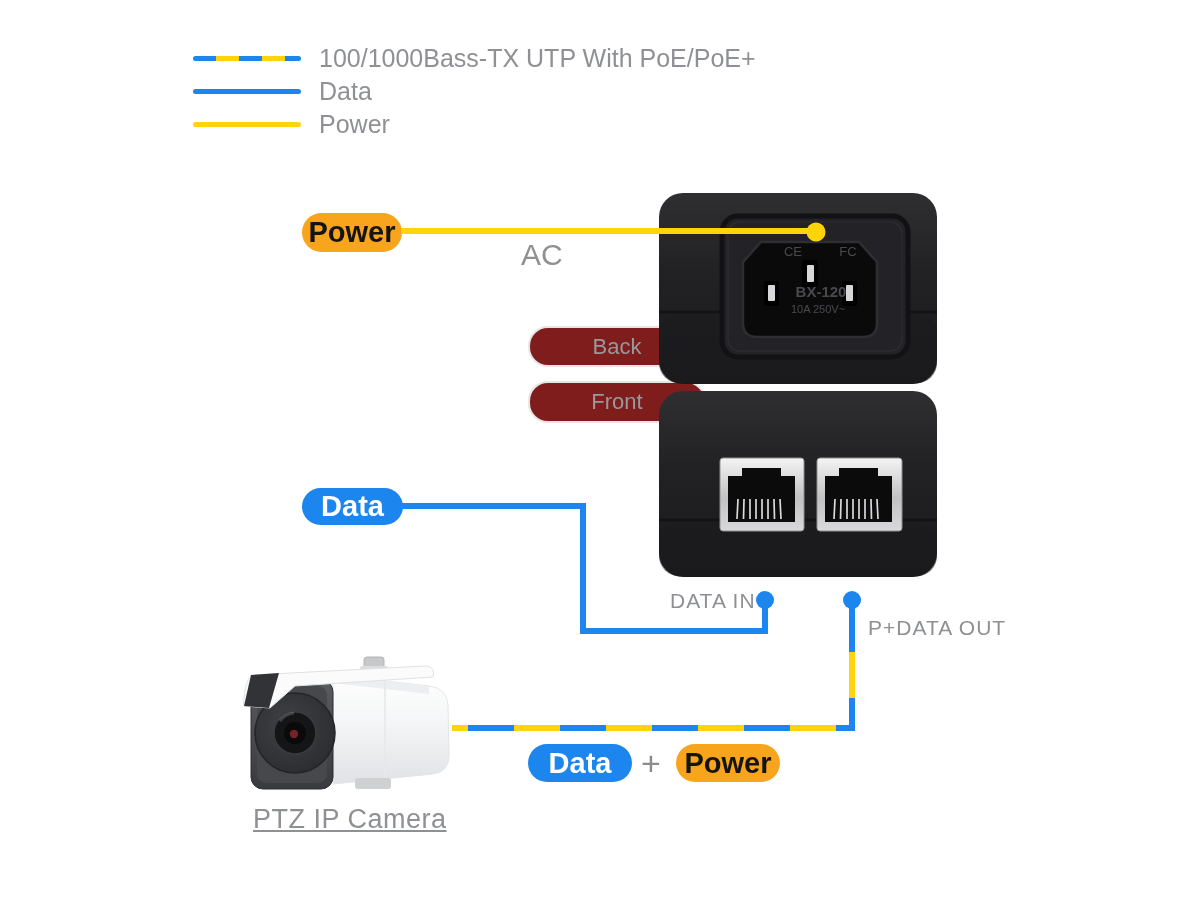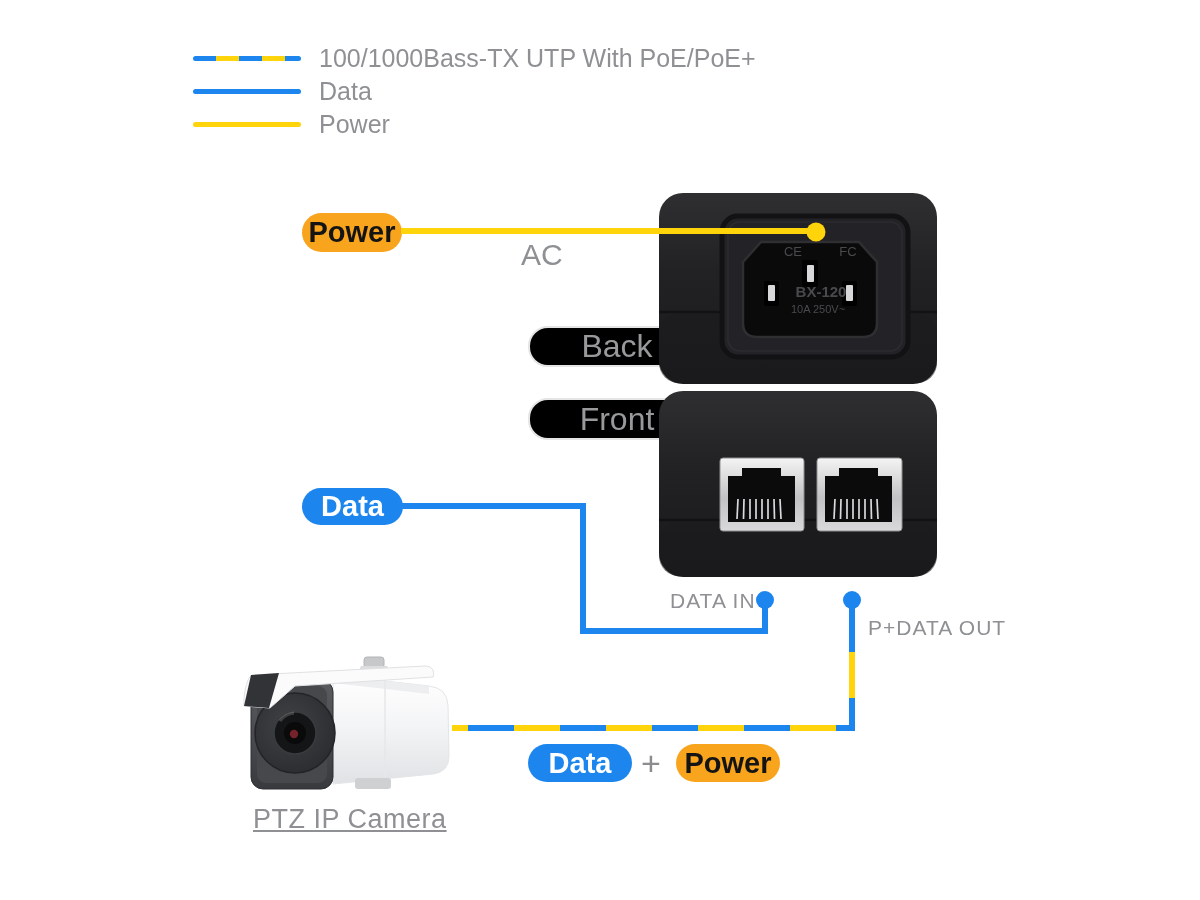--- a/index.html
+++ b/index.html
@@ -15,22 +15,22 @@
   .legend-line{width:108px;height:5px;border-radius:2.5px;margin-right:18px;flex:none;}
   .ll-dashed{background:repeating-linear-gradient(90deg,var(--data-blue) 0 23px,var(--power-yellow) 23px 46px);}
   .ll-blue{background:var(--data-blue);}
   .ll-yellow{background:var(--power-yellow);}
   .legend-label{font-size:25px;color:var(--text-gray);white-space:nowrap;}
   
   .pill{position:absolute;display:flex;align-items:center;justify-content:center;
         border-radius:20px;font-weight:bold;font-size:29px;z-index:2;white-space:nowrap;}
   .pill-blue{background:var(--data-blue);color:#ffffff;}
   .pill-orange{background:var(--label-orange);color:#141414;}
-  .pill-outline{background:#000000;border:2px solid #E5E5E6;color:#98999B;
-                font-weight:400;font-size:32px;z-index:1;}
+  .pill-outline{background:#7f1d1d;border:2px solid #E5E5E6;color:#98999B;
+                font-weight:400;font-size:22px;z-index:1;}
   
   .txt{position:absolute;color:var(--text-gray);white-space:nowrap;z-index:2;}
   .txt-ac{left:521px;top:238px;font-size:30px;}
   .txt-port{font-size:21px;letter-spacing:1px;}
   .txt-caption{left:253px;top:804px;font-size:27px;letter-spacing:0.5px;text-decoration:underline;}
   .plus-sign{position:absolute;left:634px;top:744px;width:34px;height:38px;display:flex;
              align-items:center;justify-content:center;font-size:34px;color:#8A8C8E;z-index:2;}
   
   .device{position:absolute;z-index:3;line-height:0;}
   .camera{position:absolute;left:233px;top:653px;z-index:3;line-height:0;}
@@ -60,21 +60,21 @@
   <div class="pill pill-orange" style="left:302px;top:213px;width:100px;height:39px;">
     <span>Power</span>
   </div>
 
   <div class="txt txt-ac">AC</div>
 
   <div class="pill pill-outline" style="left:528px;top:326px;width:174px;height:37px;">
     <span>Back</span>
   </div>
 
-  <div class="pill pill-outline" style="left:528px;top:398px;width:174px;height:38px;">
+  <div class="pill pill-outline" style="left:528px;top:381px;width:174px;height:38px;">
     <span>Front</span>
   </div>
 
   <div class="pill pill-blue" style="left:302px;top:488px;width:101px;height:37px;">
     <span>Data</span>
   </div>
 
   <div class="txt txt-port" style="left:670px;top:589px;">DATA IN</div>
   <div class="txt txt-port" style="left:868px;top:616px;">P+DATA OUT</div>
 

